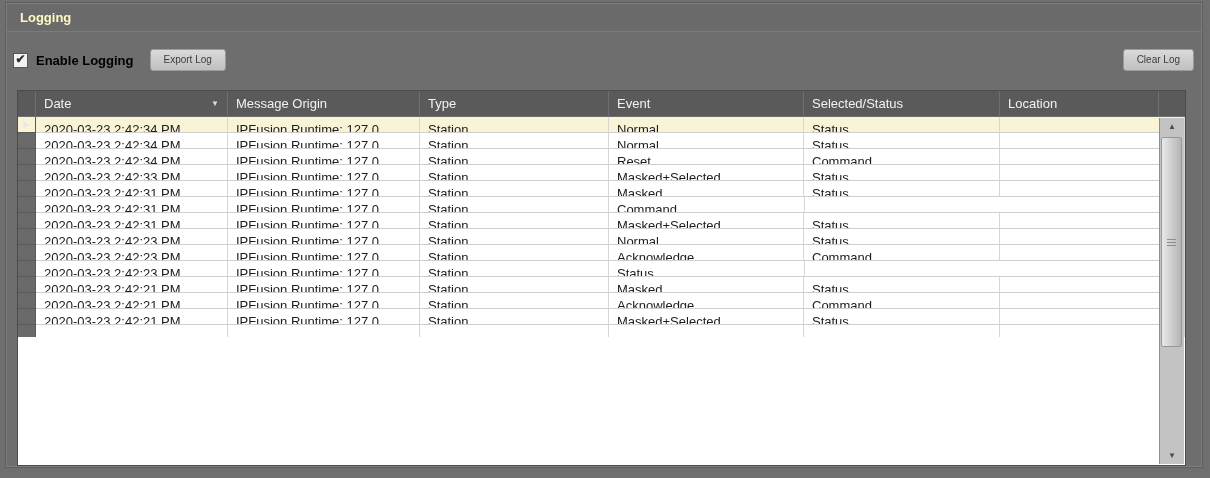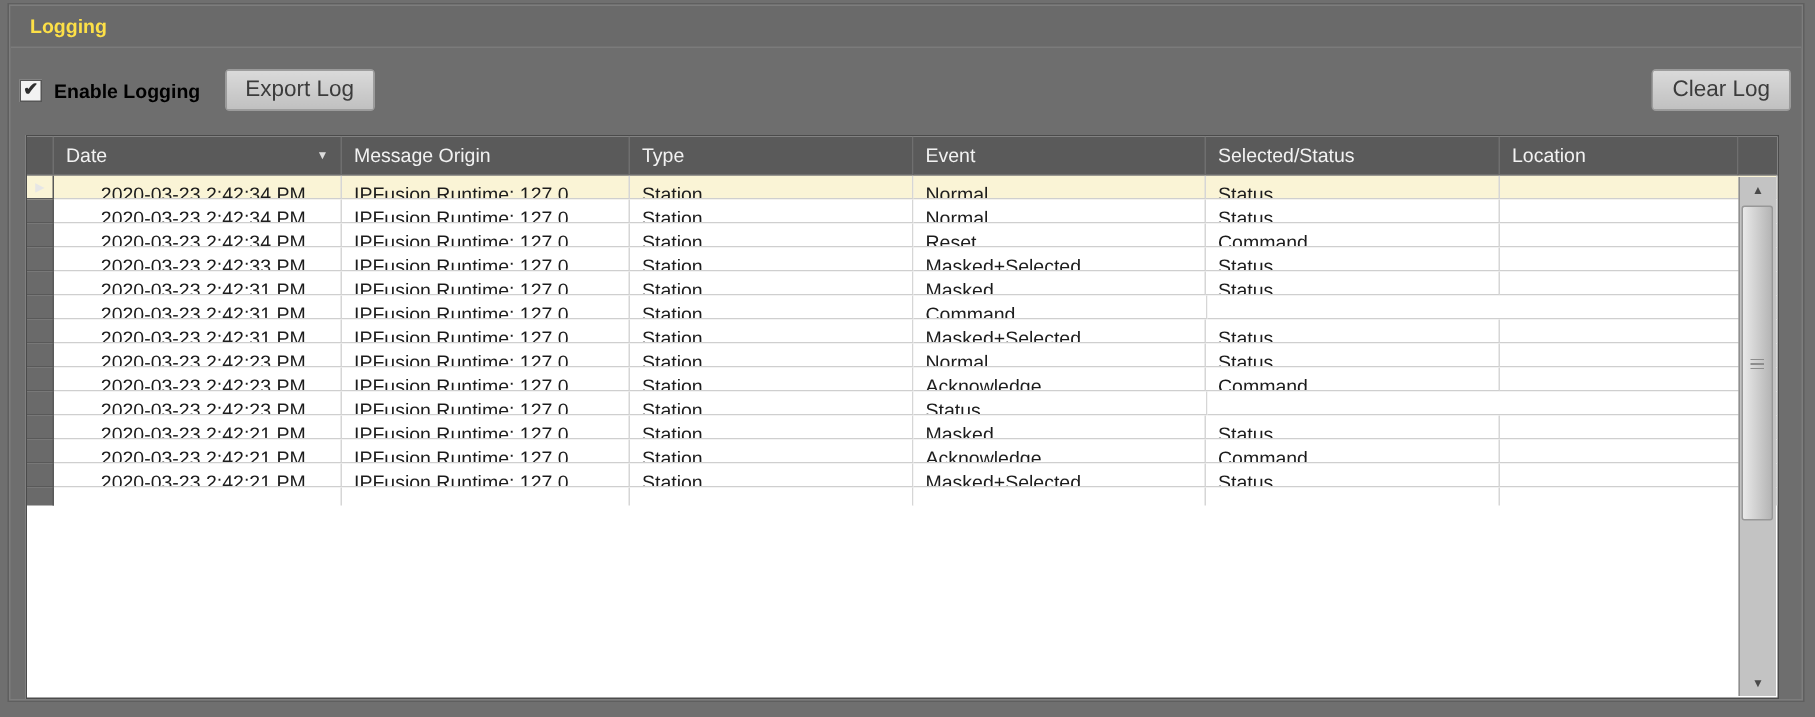--- a/index.html
+++ b/index.html
@@ -15,21 +15,21 @@
   .panel {
     position:absolute; left:6px; top:3px; right:8px; bottom:11px;
     border:1px solid #7d7d7d;
     box-shadow:0 0 0 1px #5f5f5f;
     background:#6e6e6e;
   }
   .title-bar {
     height:28px; line-height:28px;
     background:#6a6a6a;
     border-bottom:1px solid #7b7b7b;
-    color:#fde047;
+    color:#fef9c3;
     padding-left:13px;
     font-weight:bold;
   }
 
   
   .toolbar {
     position:absolute; left:13px; right:16px; top:46px; height:28px;
     display:flex; align-items:center;
   }
   .checkbox {
@@ -41,21 +41,21 @@
     cursor:default;
   }
   .checkbox .tick { position:relative; top:-1px; }
   .checkbox-label { color:#000000; margin-left:8px; font-weight:bold; }
   .btn {
     background:linear-gradient(to bottom,#dadada,#c0c0c0);
     border:1px solid #9b9b9b;
     border-radius:3px;
     color:#3c3c3c;
     padding:4px 13px 5px 13px;
-    font-size:15px;
+    font-size:10px;
     font-family:"Liberation Sans", sans-serif;
   }
   .btn-export { margin-left:16px; }
   .spacer { flex:1; }
 
   
   .grid {
     position:absolute; left:17px; top:90px; width:1169px; bottom:12px;
     border:1px solid #4b4b4b;
     background:#ffffff;
@@ -93,21 +93,21 @@
     border-right:1px solid #595959;
     border-bottom:1px solid #595959;
     padding:0;
     display:flex; align-items:center; justify-content:center;
   }
   .row-arrow { font-size:8px; color:#e6e6e6; visibility:hidden; }
   .row.selected .row-arrow { visibility:visible; }
 
   
   .w-gutter { width:18px; flex:0 0 18px; }
-  .w-date   { width:192px; flex:0 0 192px;text-align:center; }
+  .w-date   { width:192px; flex:0 0 192px; }
   .w-origin { width:192px; flex:0 0 192px; }
   .w-type   { width:189px; flex:0 0 189px; }
   .w-event  { width:195px; flex:0 0 195px; }
   .w-cmd    { width:196px; flex:0 0 196px; }
   .w-loc    { flex:1 1 auto; }
   .w-sb     { width:26px; flex:0 0 26px; }
 
   .row-partial { display:flex; height:12px; }
   .row-partial .cell { border-bottom:none; height:12px; line-height:12px; }
   .row-partial .gutter { border-bottom:none; }

